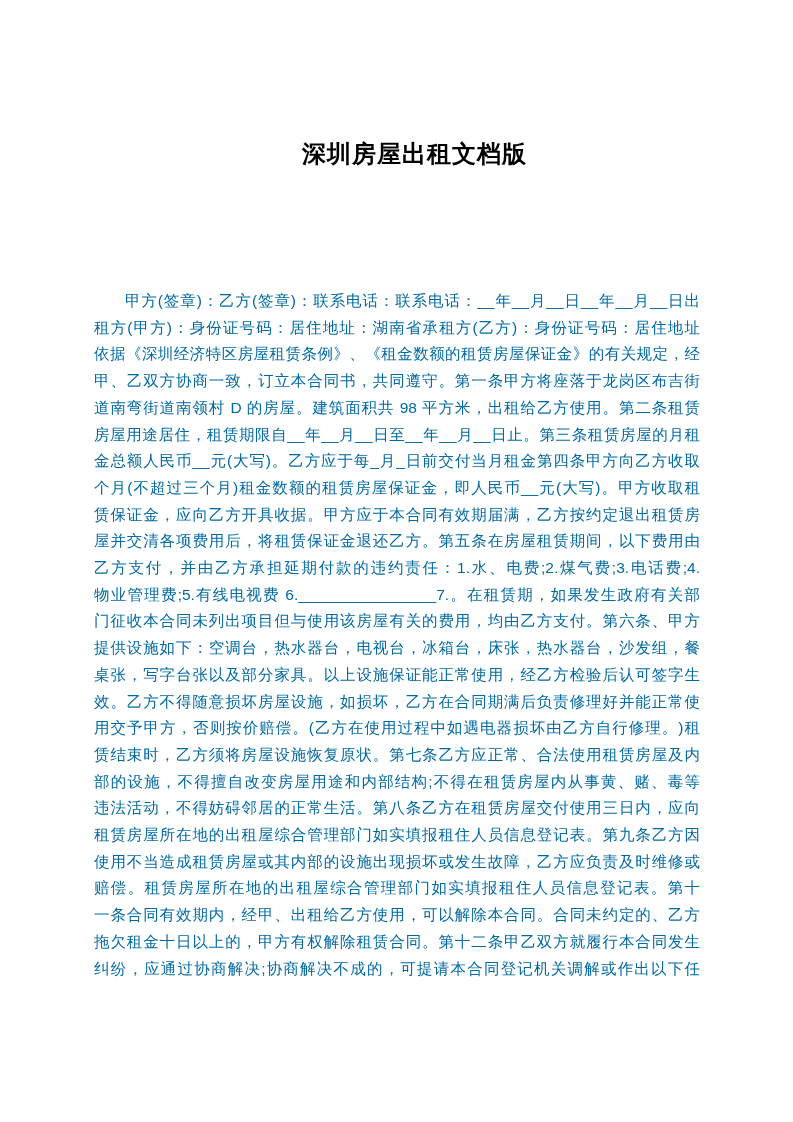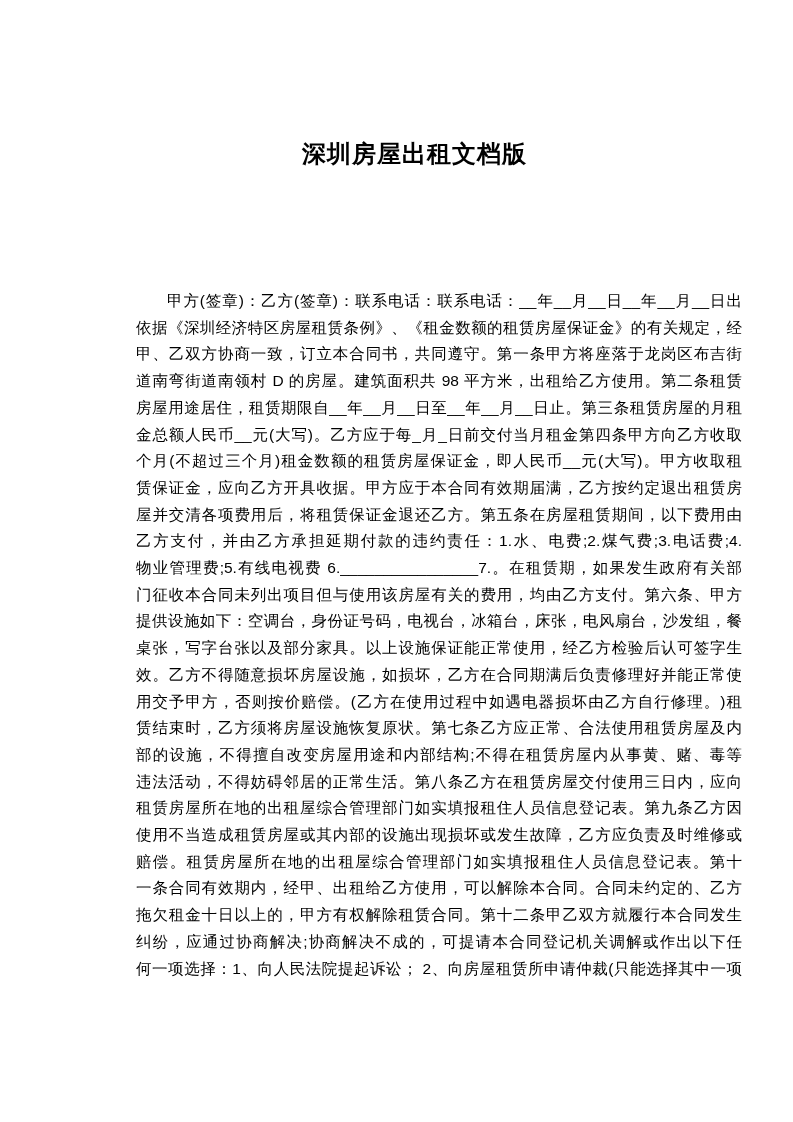--- a/index.html
+++ b/index.html
@@ -30,22 +30,21 @@
     color: #000000;
   }
   .doc-body {
     position: absolute;
     top: 288px;
     left: 94px;
     width: 606px;
     font-size: 15.5px;
     line-height: 26.7px;
     font-weight: 500;
-    color: #000000;
-    margin-left: 42px;
+    color: #0369a1;
   }
   .doc-line {
     text-align: justify;
     text-align-last: justify;
     word-break: break-all;
     white-space: normal;
   }
   .doc-line:first-child {
     text-indent: 2em;
   }
@@ -61,32 +60,33 @@
   }
 </style>
 </head>
 <body>
 
 <div class="page">
   <h1 class="doc-title">深圳房屋出租文档版</h1>
 
   <div class="doc-body">
       <div class="doc-line">甲方(签章)：乙方(签章)：联系电话：联系电话：__年__月__日__年__月__日出</div>
+      <div class="doc-line">租方(甲方)：身份证号码：居住地址：湖南省承租方(乙方)：身份证号码：居住地址</div>
       <div class="doc-line">依据《深圳经济特区房屋租赁条例》、《租金数额的租赁房屋保证金》的有关规定，经</div>
       <div class="doc-line">甲、乙双方协商一致，订立本合同书，共同遵守。第一条甲方将座落于龙岗区布吉街</div>
       <div class="doc-line">道南弯街道南领村 D 的房屋。建筑面积共 98 平方米，出租给乙方使用。第二条租赁</div>
       <div class="doc-line">房屋用途居住，租赁期限自__年__月__日至__年__月__日止。第三条租赁房屋的月租</div>
       <div class="doc-line">金总额人民币__元(大写)。乙方应于每_月_日前交付当月租金第四条甲方向乙方收取</div>
       <div class="doc-line">个月(不超过三个月)租金数额的租赁房屋保证金，即人民币__元(大写)。甲方收取租</div>
       <div class="doc-line">赁保证金，应向乙方开具收据。甲方应于本合同有效期届满，乙方按约定退出租赁房</div>
       <div class="doc-line">屋并交清各项费用后，将租赁保证金退还乙方。第五条在房屋租赁期间，以下费用由</div>
       <div class="doc-line">乙方支付，并由乙方承担延期付款的违约责任：1.水、电费;2.煤气费;3.电话费;4.</div>
       <div class="doc-line">物业管理费;5.有线电视费 6.________________7.。在租赁期，如果发生政府有关部</div>
       <div class="doc-line">门征收本合同未列出项目但与使用该房屋有关的费用，均由乙方支付。第六条、甲方</div>
-      <div class="doc-line">提供设施如下：空调台，身份证号码，电视台，冰箱台，床张，电风扇台，沙发组，餐</div>
+      <div class="doc-line">提供设施如下：空调台，热水器台，电视台，冰箱台，床张，热水器台，沙发组，餐</div>
       <div class="doc-line">桌张，写字台张以及部分家具。以上设施保证能正常使用，经乙方检验后认可签字生</div>
       <div class="doc-line">效。乙方不得随意损坏房屋设施，如损坏，乙方在合同期满后负责修理好并能正常使</div>
       <div class="doc-line">用交予甲方，否则按价赔偿。(乙方在使用过程中如遇电器损坏由乙方自行修理。)租</div>
       <div class="doc-line">赁结束时，乙方须将房屋设施恢复原状。第七条乙方应正常、合法使用租赁房屋及内</div>
       <div class="doc-line">部的设施，不得擅自改变房屋用途和内部结构;不得在租赁房屋内从事黄、赌、毒等</div>
       <div class="doc-line">违法活动，不得妨碍邻居的正常生活。第八条乙方在租赁房屋交付使用三日内，应向</div>
       <div class="doc-line">租赁房屋所在地的出租屋综合管理部门如实填报租住人员信息登记表。第九条乙方因</div>
       <div class="doc-line">使用不当造成租赁房屋或其内部的设施出现损坏或发生故障，乙方应负责及时维修或</div>
       <div class="doc-line">赔偿。租赁房屋所在地的出租屋综合管理部门如实填报租住人员信息登记表。第十</div>
       <div class="doc-line">一条合同有效期内，经甲、出租给乙方使用，可以解除本合同。合同未约定的、乙方</div>

